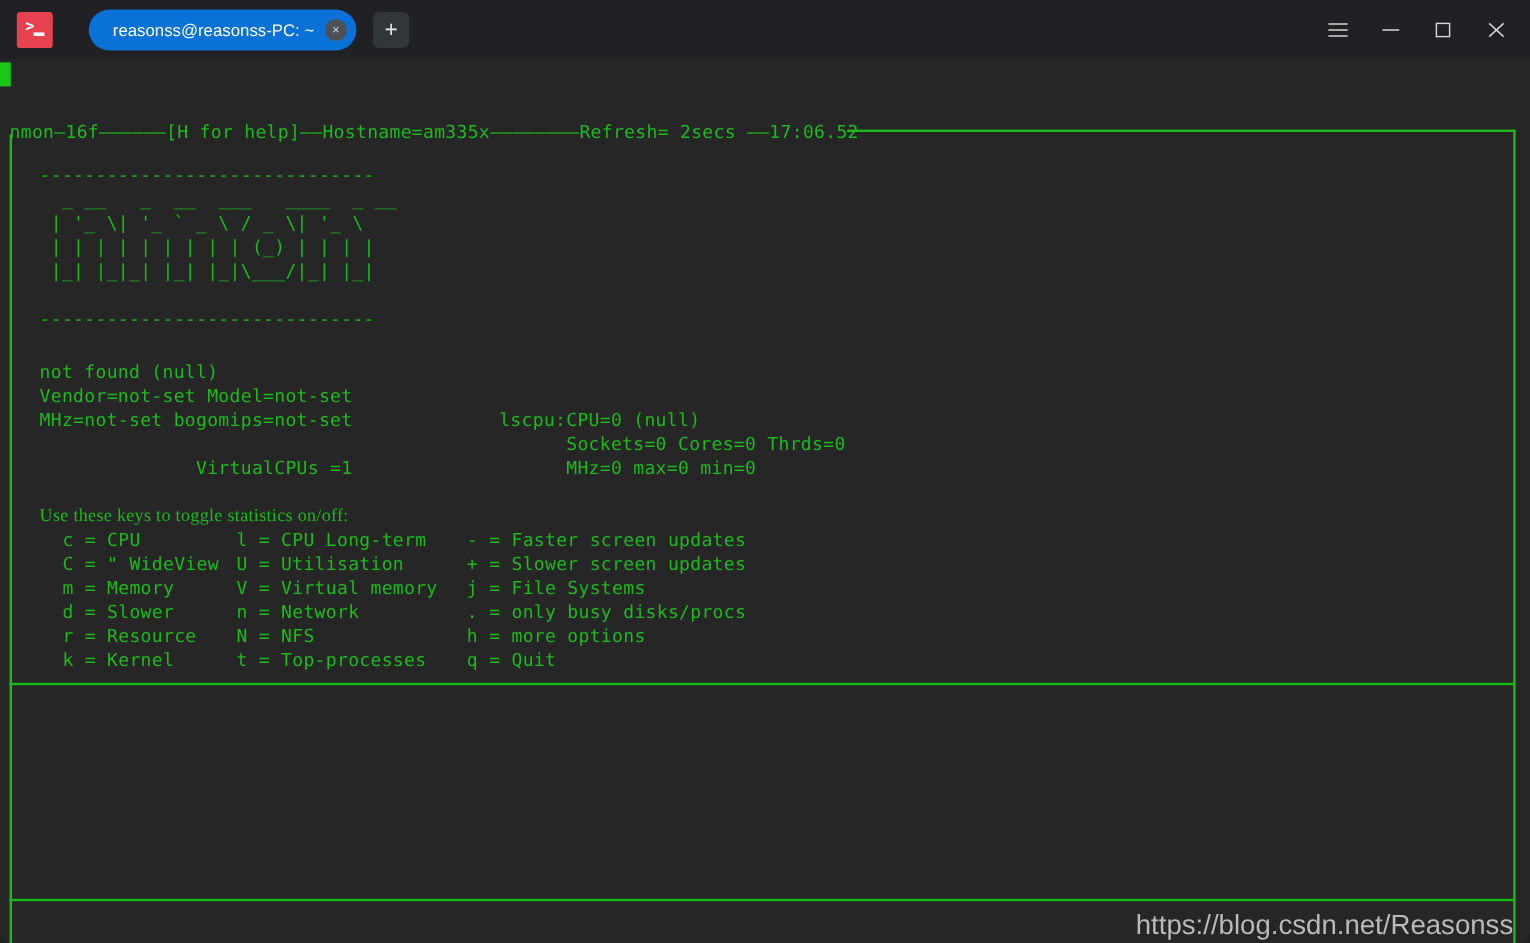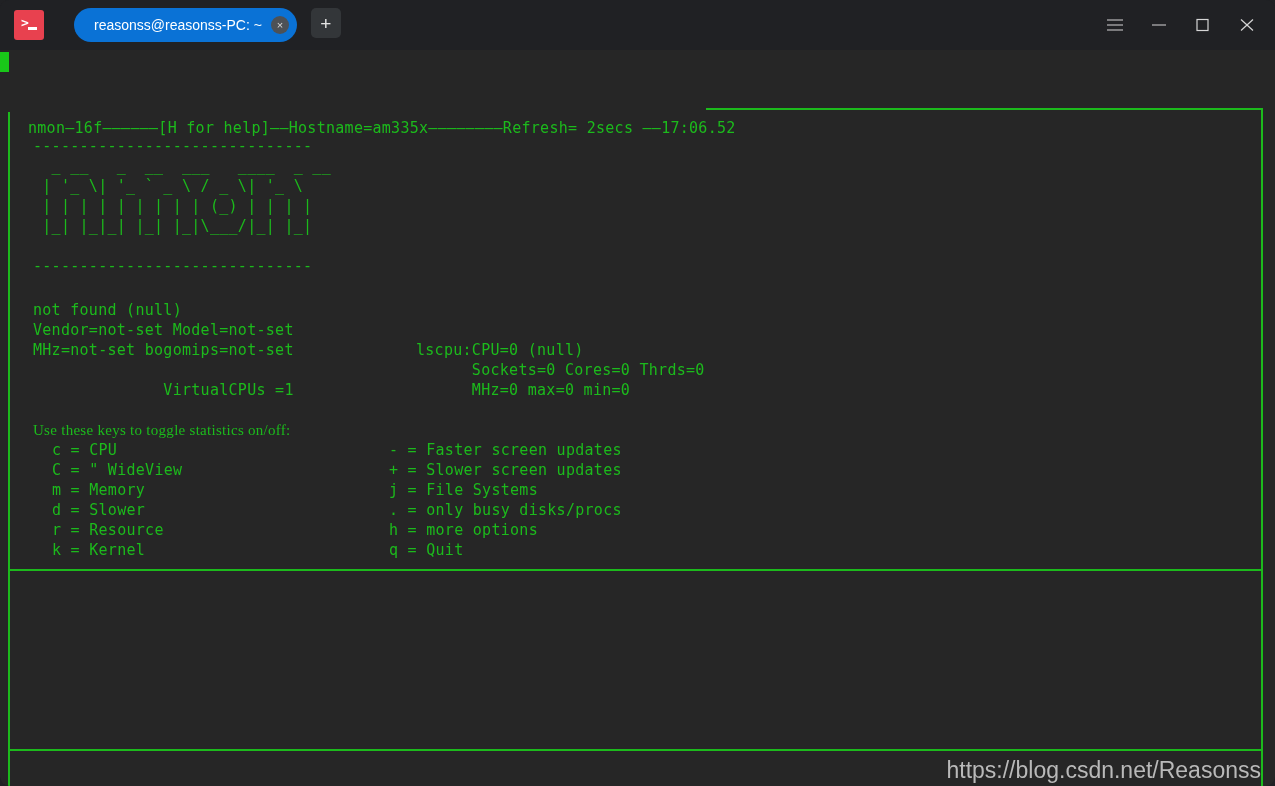--- a/index.html
+++ b/index.html
@@ -57,21 +57,21 @@
   #app-icon .under {
     position: absolute;
     left: 14px; top: 17px;
     width: 9px;
     height: 3px;
     background: #ffffff;
   }
 
   #tabstrip {
     display: flex;
-    align-items: flex-start;
+    align-items: center;
     margin-left: 30px;
     flex: 1 1 auto;
   }
 
   #tab {
     height: 34px;
     min-width: 160px;
     background: #0a72d6;
     border-radius: 17px;
     display: flex;
@@ -167,22 +167,21 @@
     background: #1cba1c;
   }
   #frame-left   { left: 8px;  top: 62px;  width: 1.5px; height: 698px; }
   #frame-right  { left: 1261px; top: 58px; width: 1.5px; height: 702px; }
   #sep-top      { left: 706px; top: 58px; width: 556px; height: 1.5px; }
   #sep-mid      { left: 8px;  top: 519px; width: 1254px; height: 1.5px; }
   #sep-low      { left: 8px;  top: 699px; width: 1254px; height: 1.5px; }
 
   #header-text {
     left: 8px;
-    top: 68px;
-    margin-left: 20px;
+    top: 50px;
   }
 
   #art        { left: 33px; top: 86px; }
   #helpblock  { left: 369px; top: 110px; }
   #cpuinfo    { left: 33px; top: 250px; }
   #lscpu      { left: 372px; top: 290px; margin-left: 44px; }
   #keyshead   { left: 33px; top: 370px; font-family: Liberation Serif, serif; }
   #keyscol1   { left: 52px; top: 390px; }
   #keyscol2   { left: 197px; top: 390px; }
   #keyscol3   { left: 389px; top: 390px; }
@@ -276,20 +275,26 @@
       Sockets=0 Cores=0 Thrds=0
       MHz=0 max=0 min=0</div>
 
     <div class="scr" id="keyshead">Use these keys to toggle statistics on/off:</div>
     <div class="scr" id="keyscol1">c = CPU
 C = " WideView
 m = Memory
 d = Slower
 r = Resource
 k = Kernel</div>
+    <div class="scr" id="keyscol2">l = CPU Long-term
+U = Utilisation
+V = Virtual memory
+n = Network
+N = NFS
+t = Top-processes</div>
     <div class="scr" id="keyscol3">- = Faster screen updates
 + = Slower screen updates
 j = File Systems
 . = only busy disks/procs
 h = more options
 q = Quit</div>
 
     <div id="watermark">https://blog.csdn.net/Reasonss</div>
   </div>
 </div>

